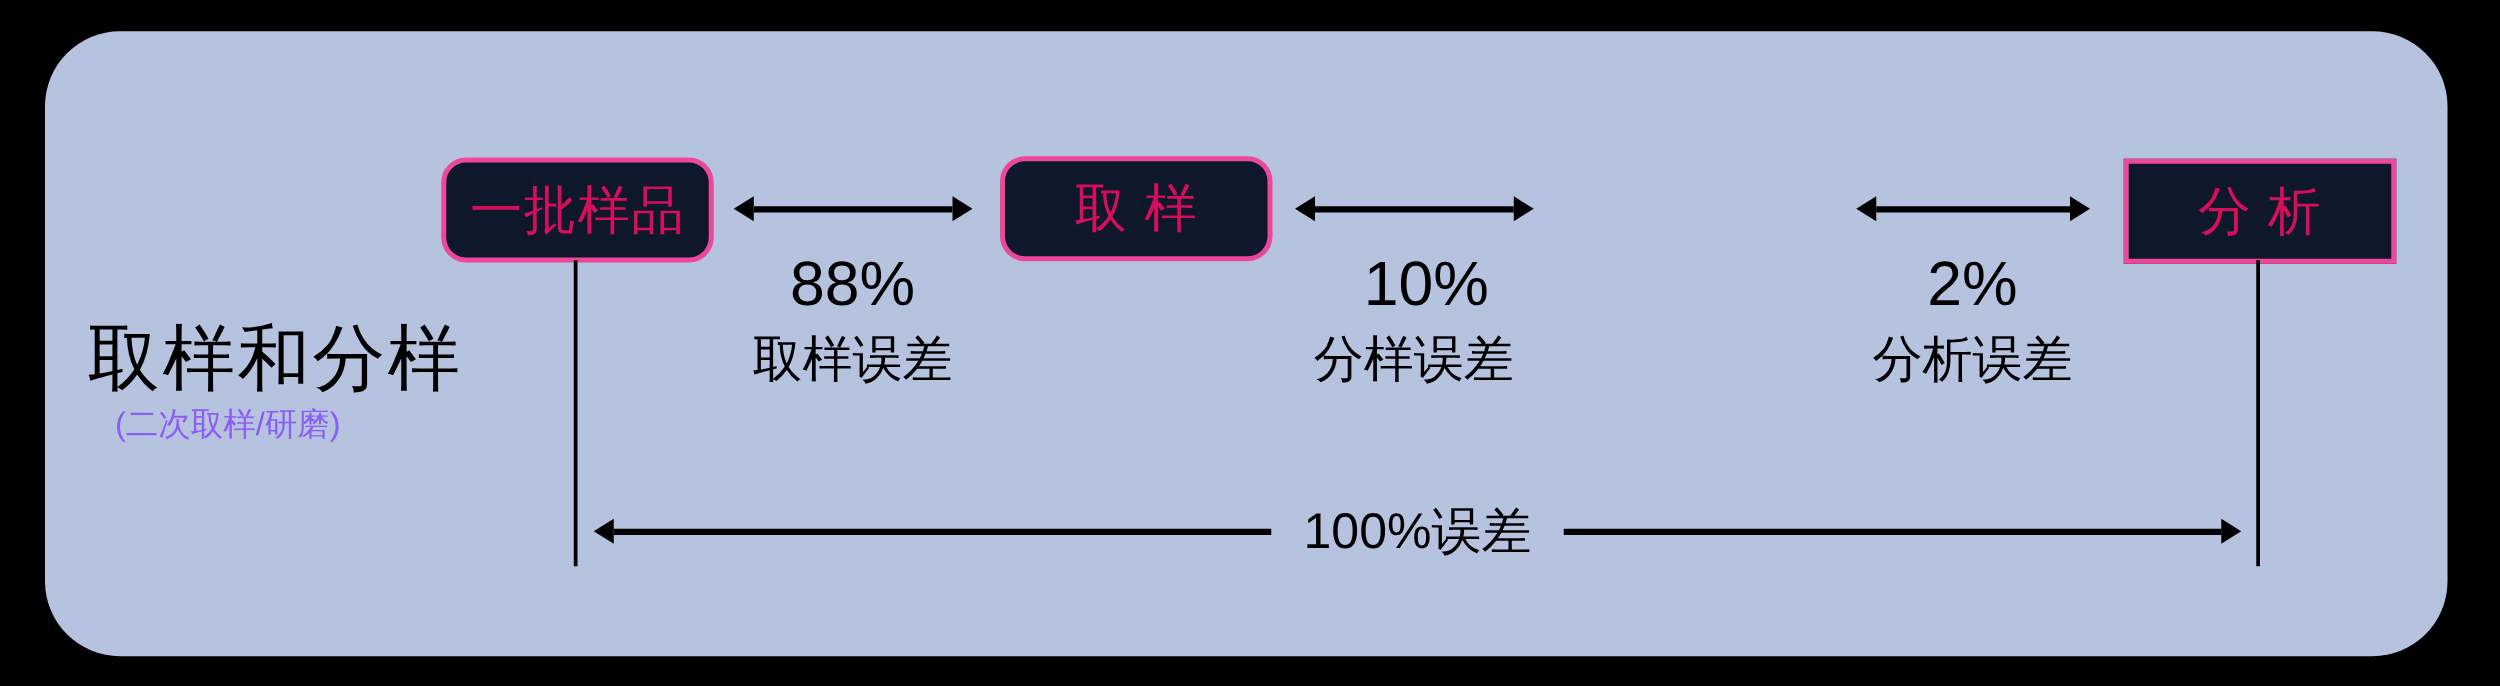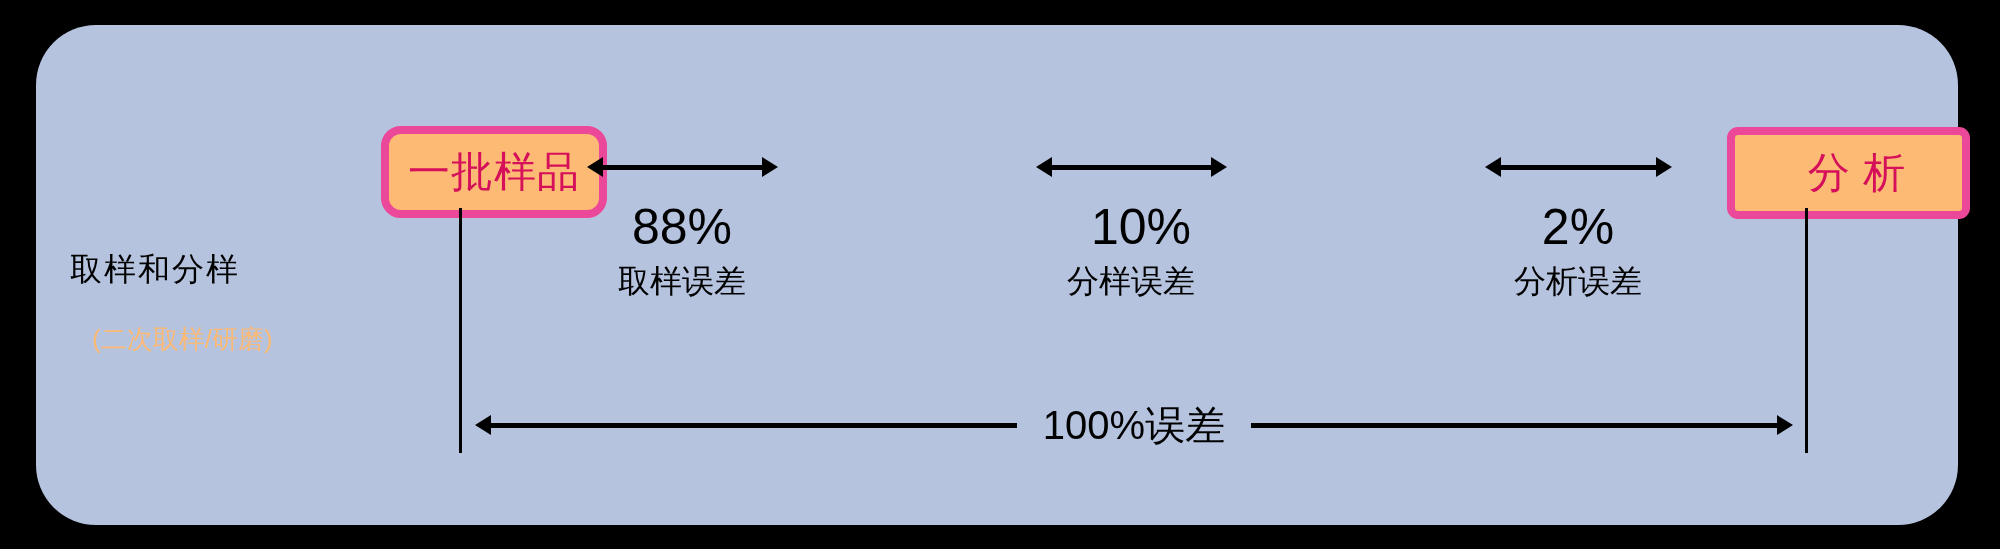--- a/index.html
+++ b/index.html
@@ -16,45 +16,44 @@
   .panel {
     position: absolute;
     left: 36px; top: 25px;
     width: 1922px; height: 500px;
     background: #b5c3df;
     border-radius: 60px;
   }
   .page-title {
     position: absolute;
     left: 70px; top: 248px;
-    font-size: 32px; letter-spacing: 2px;
+    font-size: 58px; letter-spacing: 2px;
     color: #000000; white-space: nowrap;
   }
   .page-subtitle {
     position: absolute;
     left: 92px; top: 322px;
     font-size: 26px;
-    color: #fdba74; white-space: nowrap;
+    color: #8b5cf6; white-space: nowrap;
   }
   .node {
     position: absolute;
     width: 210px; height: 76px;           
-    background: #fdba74;
-    border: 8px solid #ec4899;
+    background: #0f172a;
+    border: 4px solid #ec4899;
     display: flex; align-items: center; justify-content: center;
     color: #d60f5a;
     font-size: 42px; letter-spacing: 1px;
     white-space: nowrap;
-    margin-left: 28px;
   }
   .rounded { border-radius: 20px; }
   .n1 { left: 353px; top: 126px; }
   .n2 { left: 800px; top: 125px; }
   .n3 { left: 1250px; top: 125px; }
-  .n4 { left: 1699px; top: 127px; border-radius: 11px; padding-left: 17px; }
+  .n4 { left: 1699px; top: 127px; border-radius: 0; }
 
   .darrow {
     position: absolute;
     height: 24px;
     display: flex; align-items: center;
   }
   .a1 { left: 587px;  top: 155px; width: 191px; }
   .a2 { left: 1036px; top: 155px; width: 191px; }
   .a3 { left: 1485px; top: 155px; width: 187px; }
   .head-l {
@@ -76,21 +75,21 @@
     font-size: 50px; color: #000000; white-space: nowrap;
   }
   .p1 { left: 682px; }
   .p2 { left: 1131px; margin-left: 10px; }
   .p3 { left: 1578px; }
 
   .errlabel {
     position: absolute;
     top: 260px;
     transform: translateX(-50%);
-    font-size: 32px; color: #000000; white-space: nowrap;
+    font-size: 40px; color: #000000; white-space: nowrap;
   }
   .e1 { left: 682px; }
   .e2 { left: 1131px; }
   .e3 { left: 1578px; }
 
   .vline {
     position: absolute;
     width: 3px; height: 245px; top: 208px;
     background: #000000;
   }
@@ -113,20 +112,23 @@
 <body>
 
 <div class="canvas">
   <div class="panel"></div>
 
   <div class="page-title">取样和分样</div>
   <div class="page-subtitle">(二次取样/研磨)</div>
 
   <div class="node rounded n1">
     <span>一批样品</span>
+  </div>
+  <div class="node rounded n2">
+    <span>取 样</span>
   </div>
   <div class="node n4">
     <span>分 析</span>
   </div>
 
   <div class="darrow a1">
     <span class="head-l"></span>
     <span class="shaft"></span>
     <span class="head-r"></span>
   </div>

